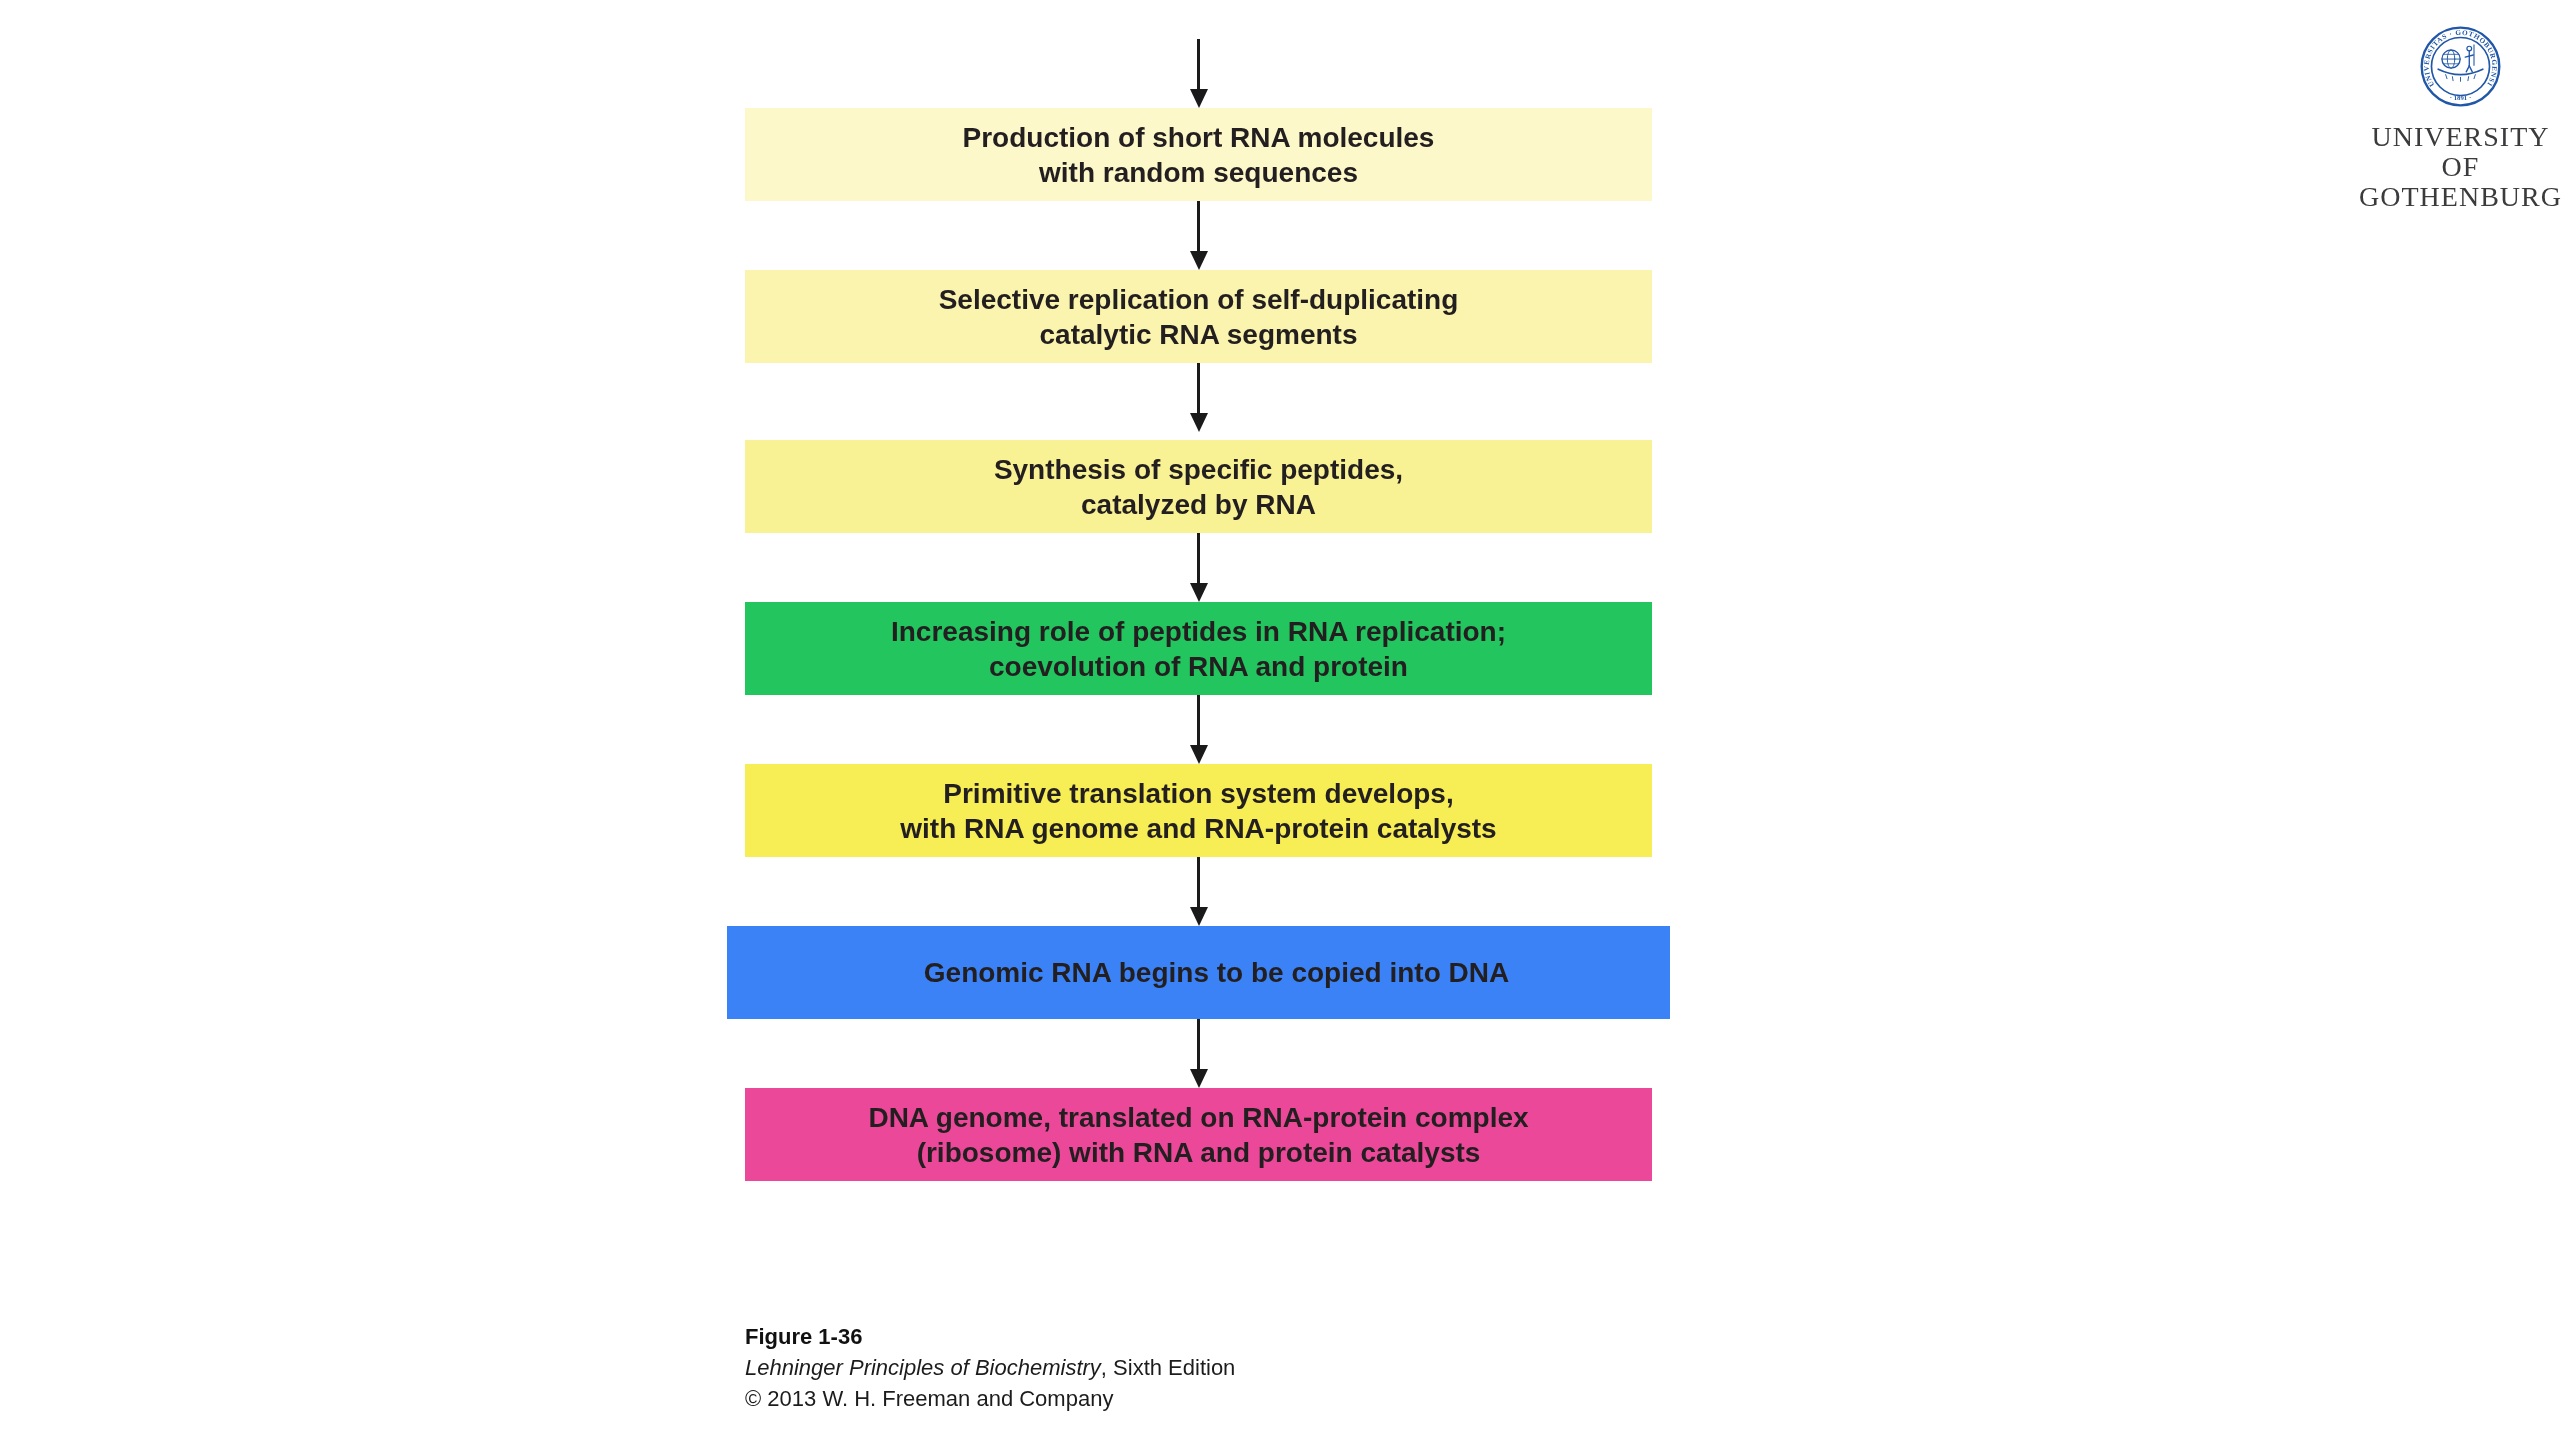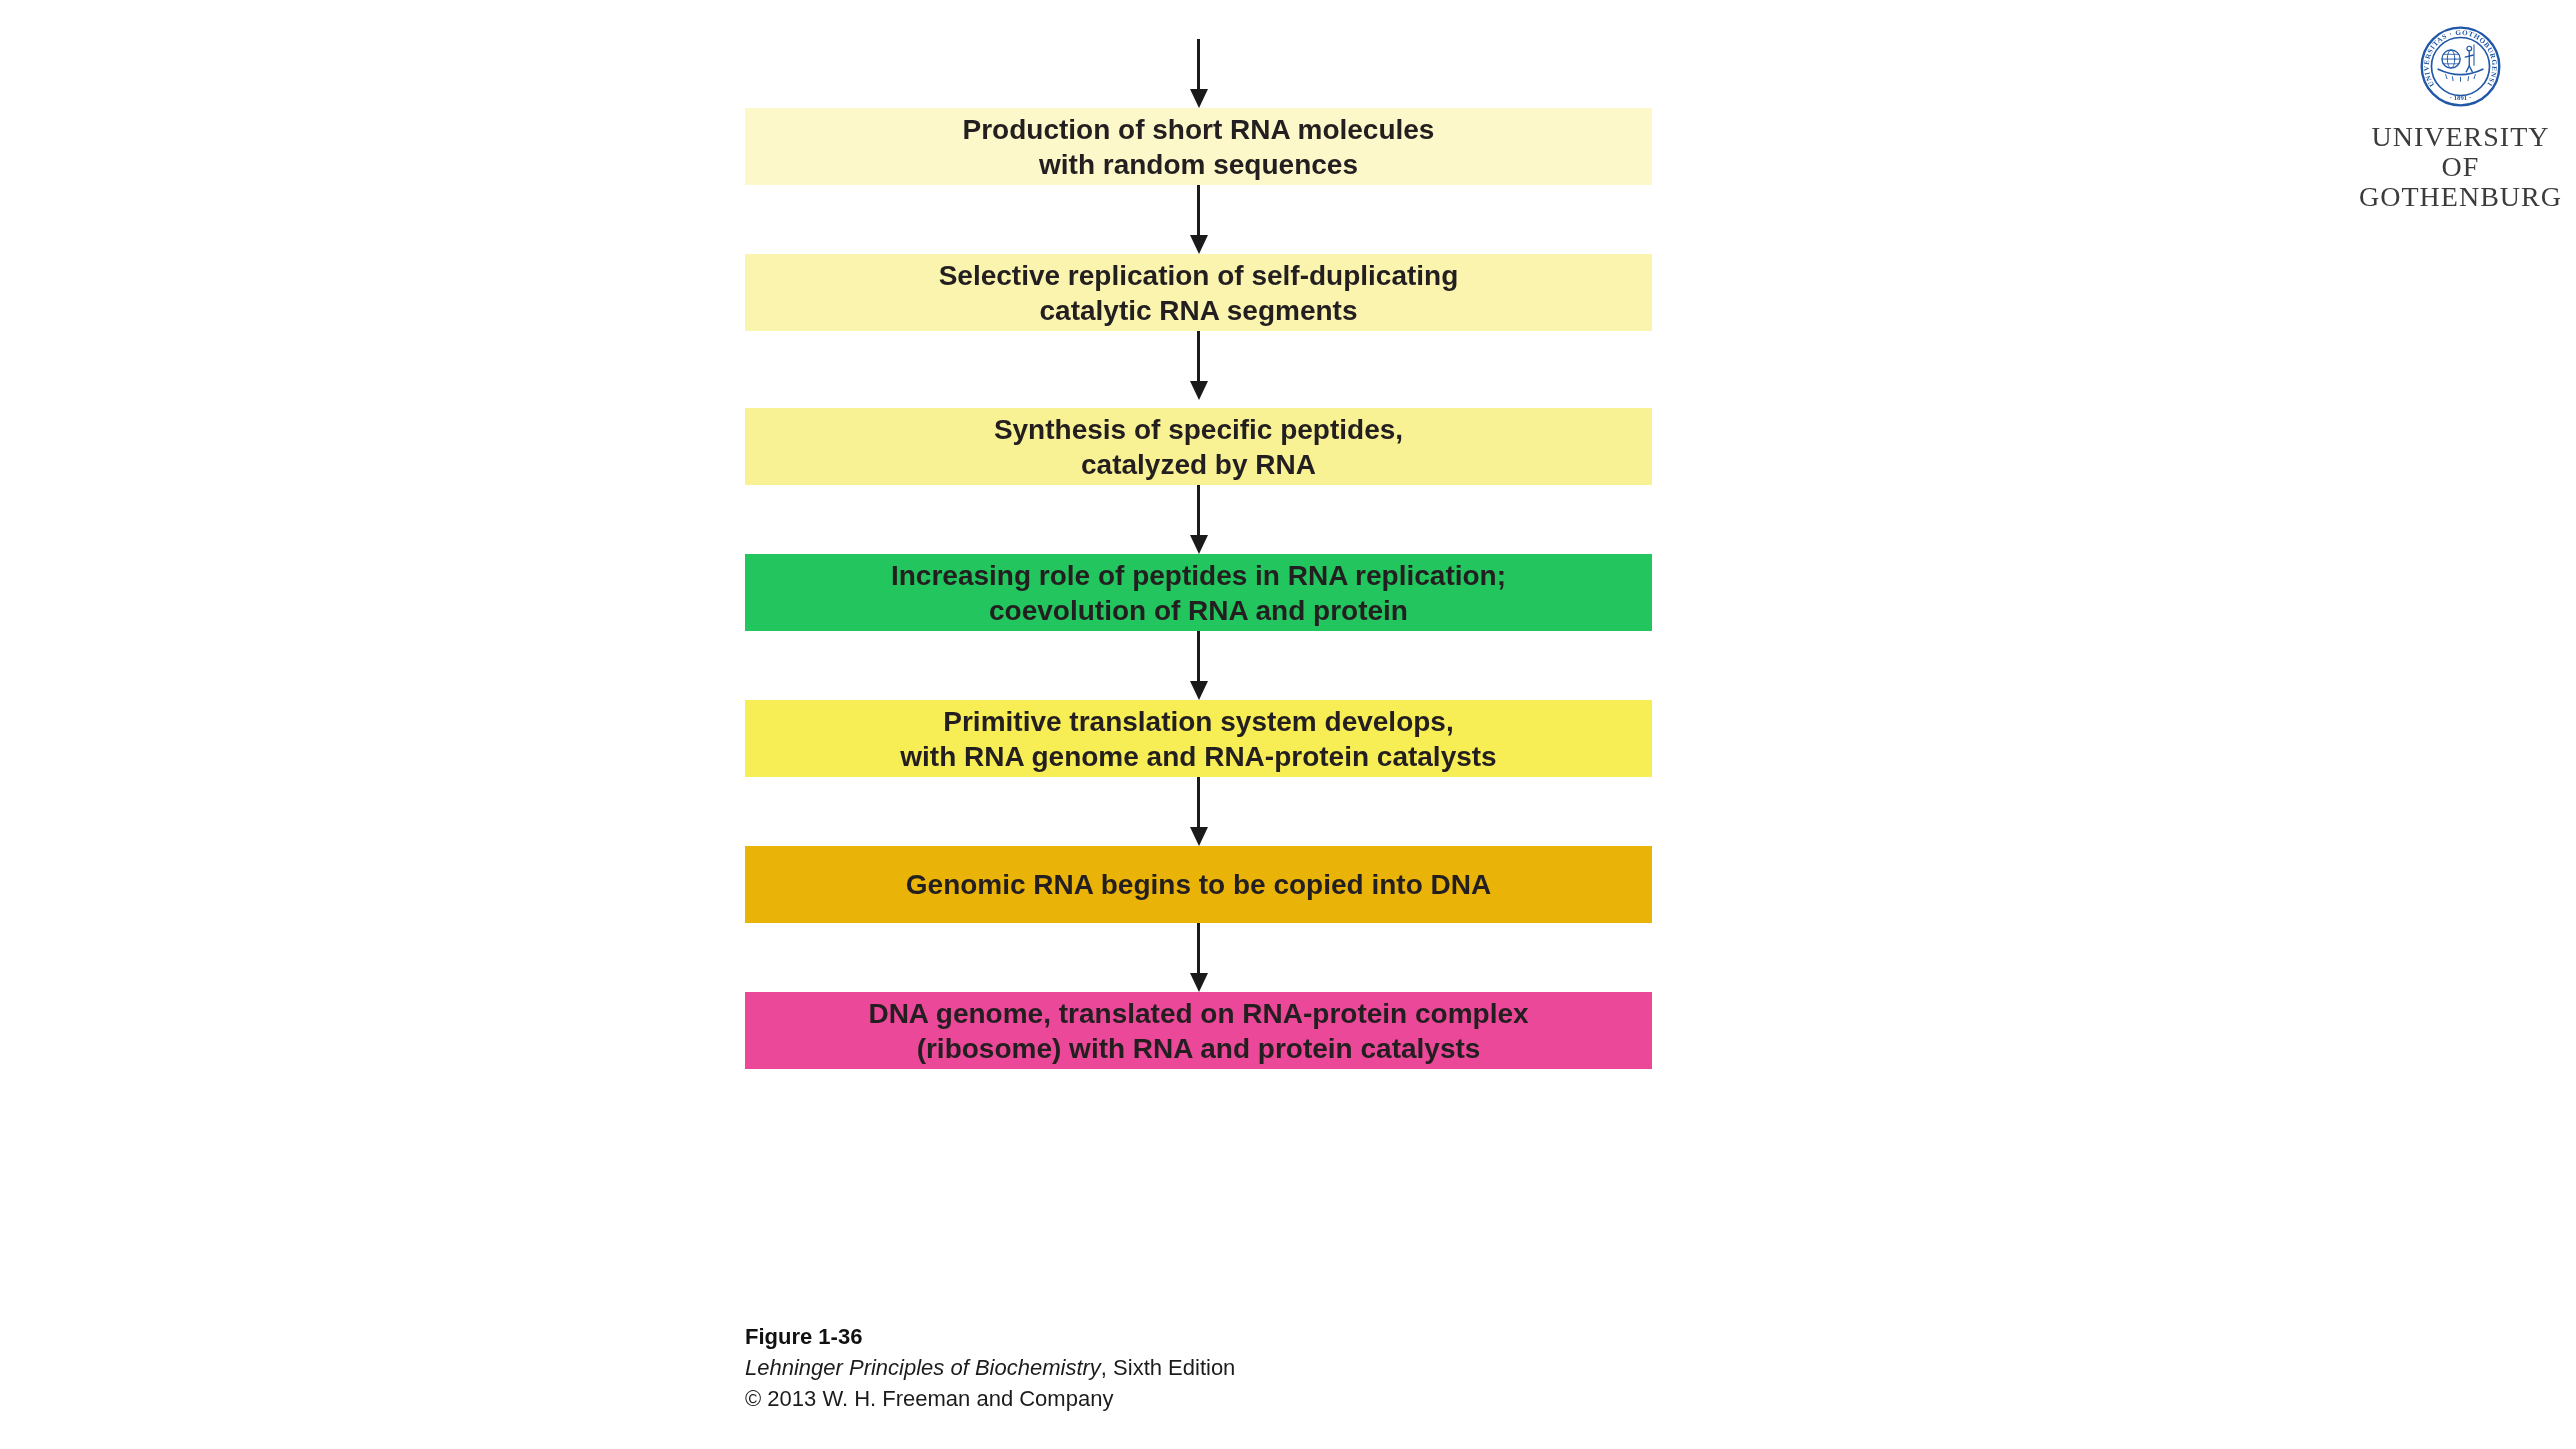--- a/index.html
+++ b/index.html
@@ -13,21 +13,21 @@
   .slide { position: absolute; inset: 0; background: #ffffff; }
 
   
   .flow {
     position: absolute;
     left: 745px; top: 39px; width: 907px;
     display: flex; flex-direction: column; align-items: center;
   }
   .step {
     width: 100%;
-    height: 77px;
+    height: 93px;
     display: flex; align-items: center; justify-content: center;
     text-align: center;
     font-weight: bold;
     font-size: 28px;
     line-height: 35px;
     white-space: pre-line;
     letter-spacing: 0px;
   }
   .step.tall { height: 133px; }
   .arrow {
@@ -118,21 +118,21 @@
     </div>
 
     <div class="step" style="background-color: rgb(247, 237, 85);">Primitive translation system develops,
 with RNA genome and RNA-protein catalysts</div>
 
     <div class="arrow">
       <div class="arrow-shaft" style="background-color: rgb(26, 26, 26);"></div>
       <div class="arrow-head" style="border-top-color: rgb(26, 26, 26);"></div>
     </div>
 
-    <div class="step" style="background-color: #eab308;">Genomic RNA begins to be copied into DNA</div>
+    <div class="step" style="background-color: #3b82f6; padding-left: 36px;">Genomic RNA begins to be copied into DNA</div>
 
     <div class="arrow">
       <div class="arrow-shaft" style="background-color: rgb(26, 26, 26);"></div>
       <div class="arrow-head" style="border-top-color: rgb(26, 26, 26);"></div>
     </div>
 
     <div class="step" style="background-color: #ec4899;">DNA genome, translated on RNA-protein complex
 (ribosome) with RNA and protein catalysts</div>
   </div>
 

